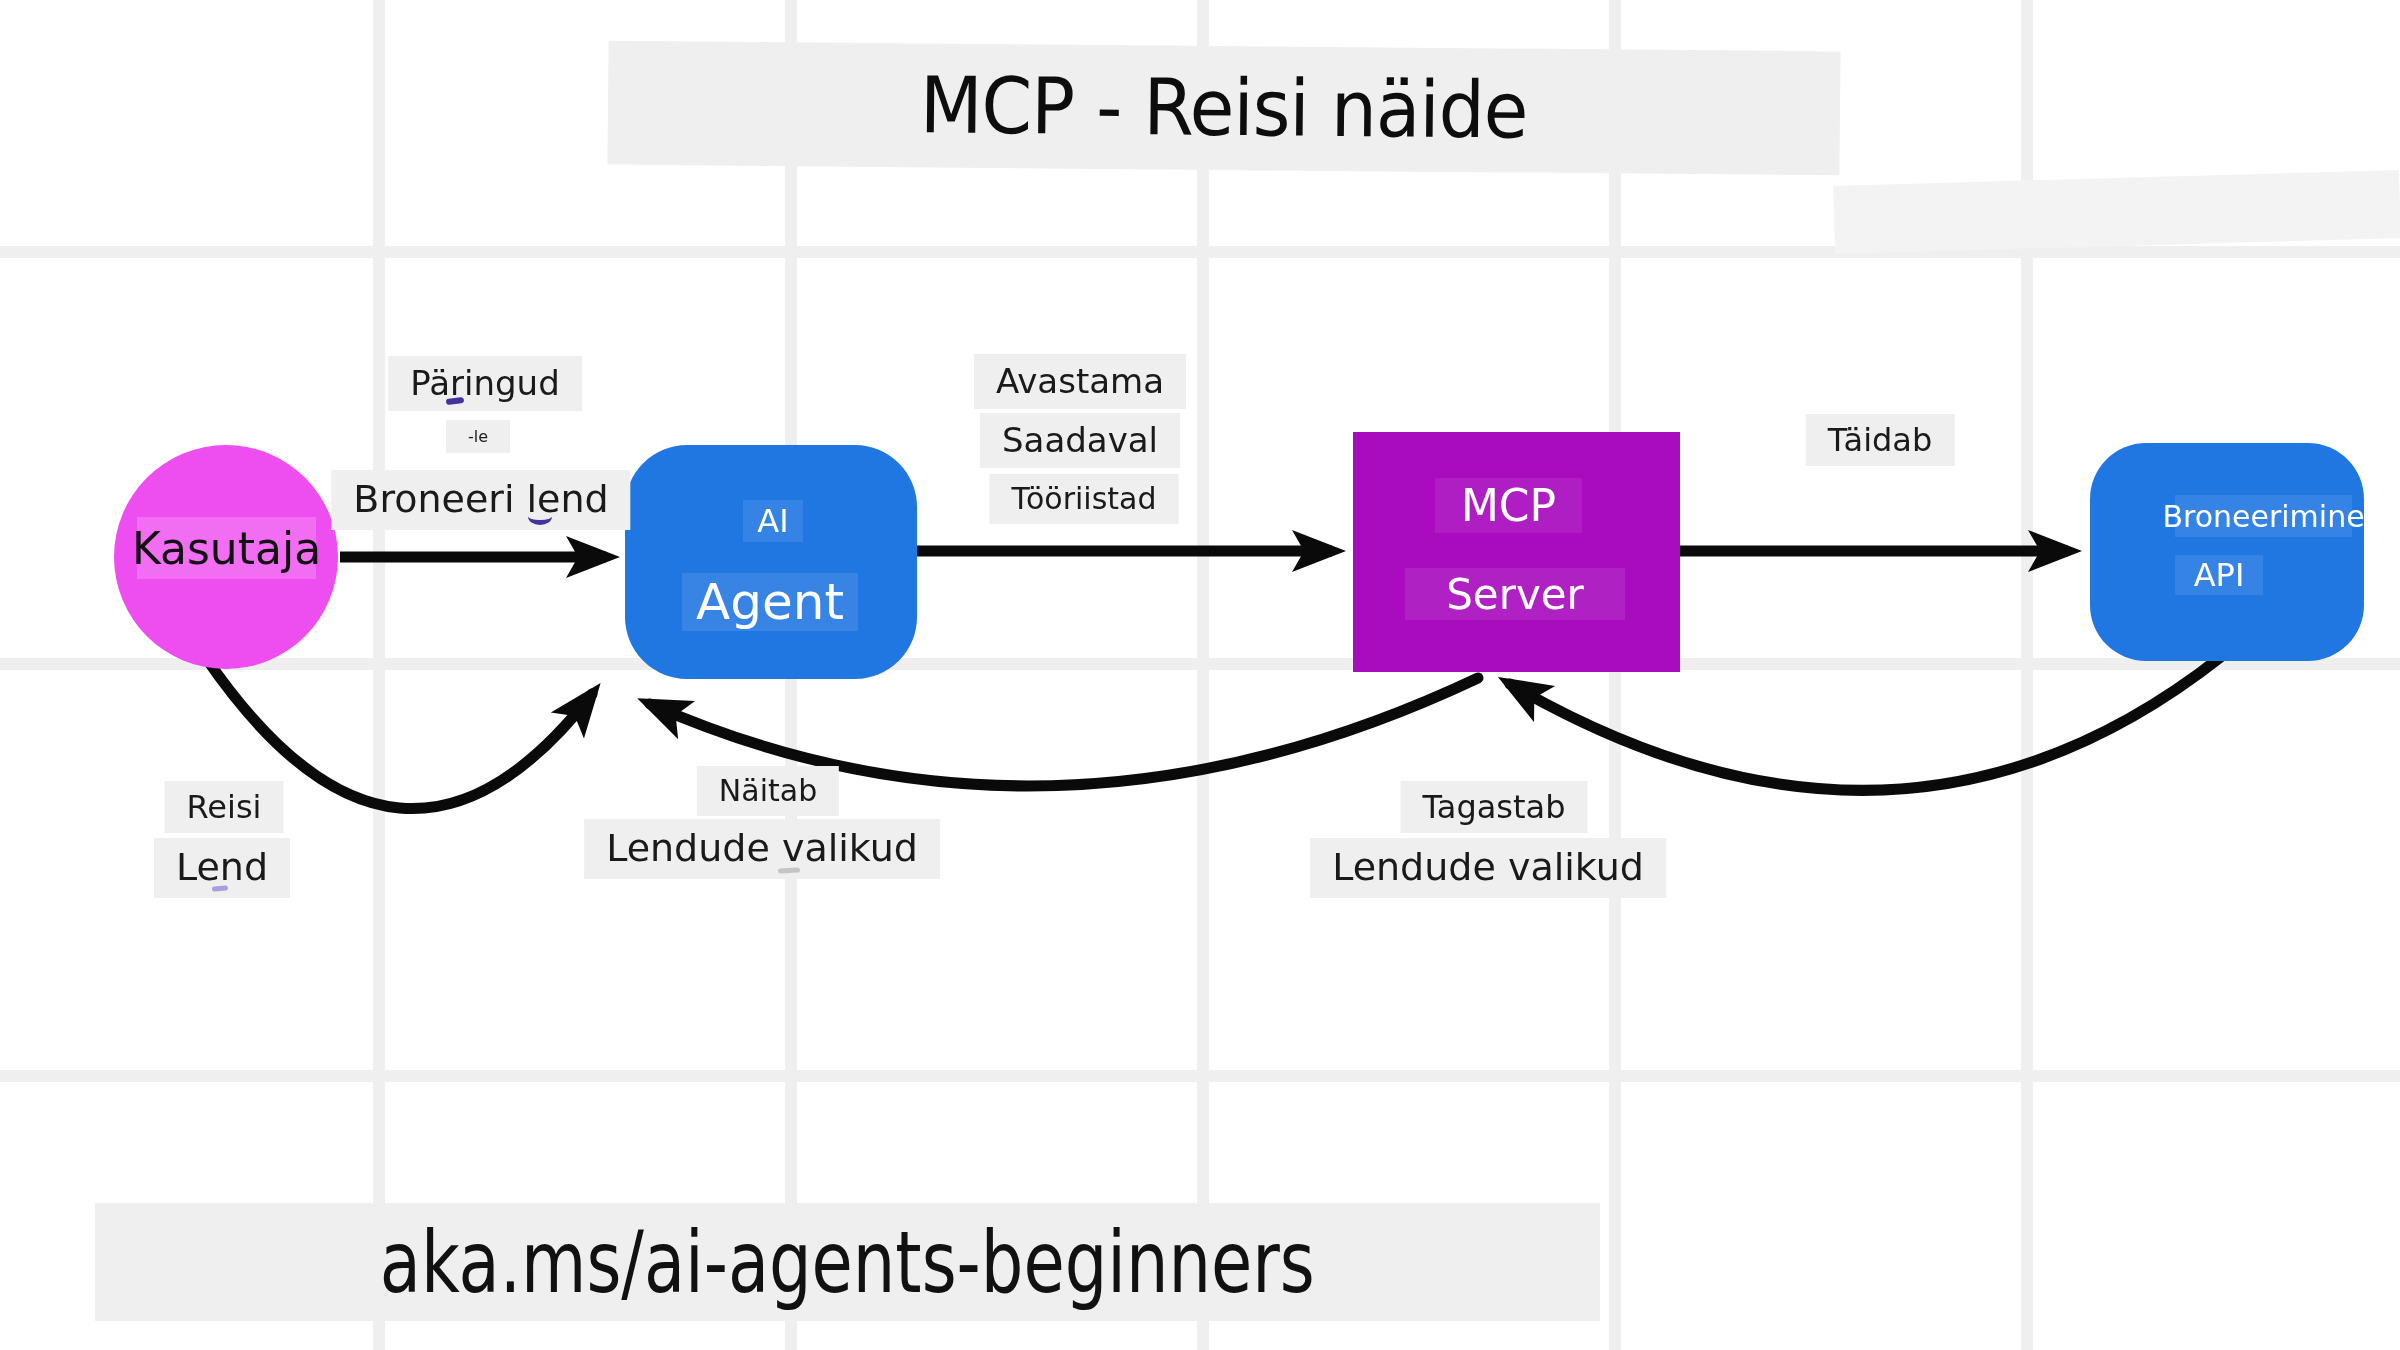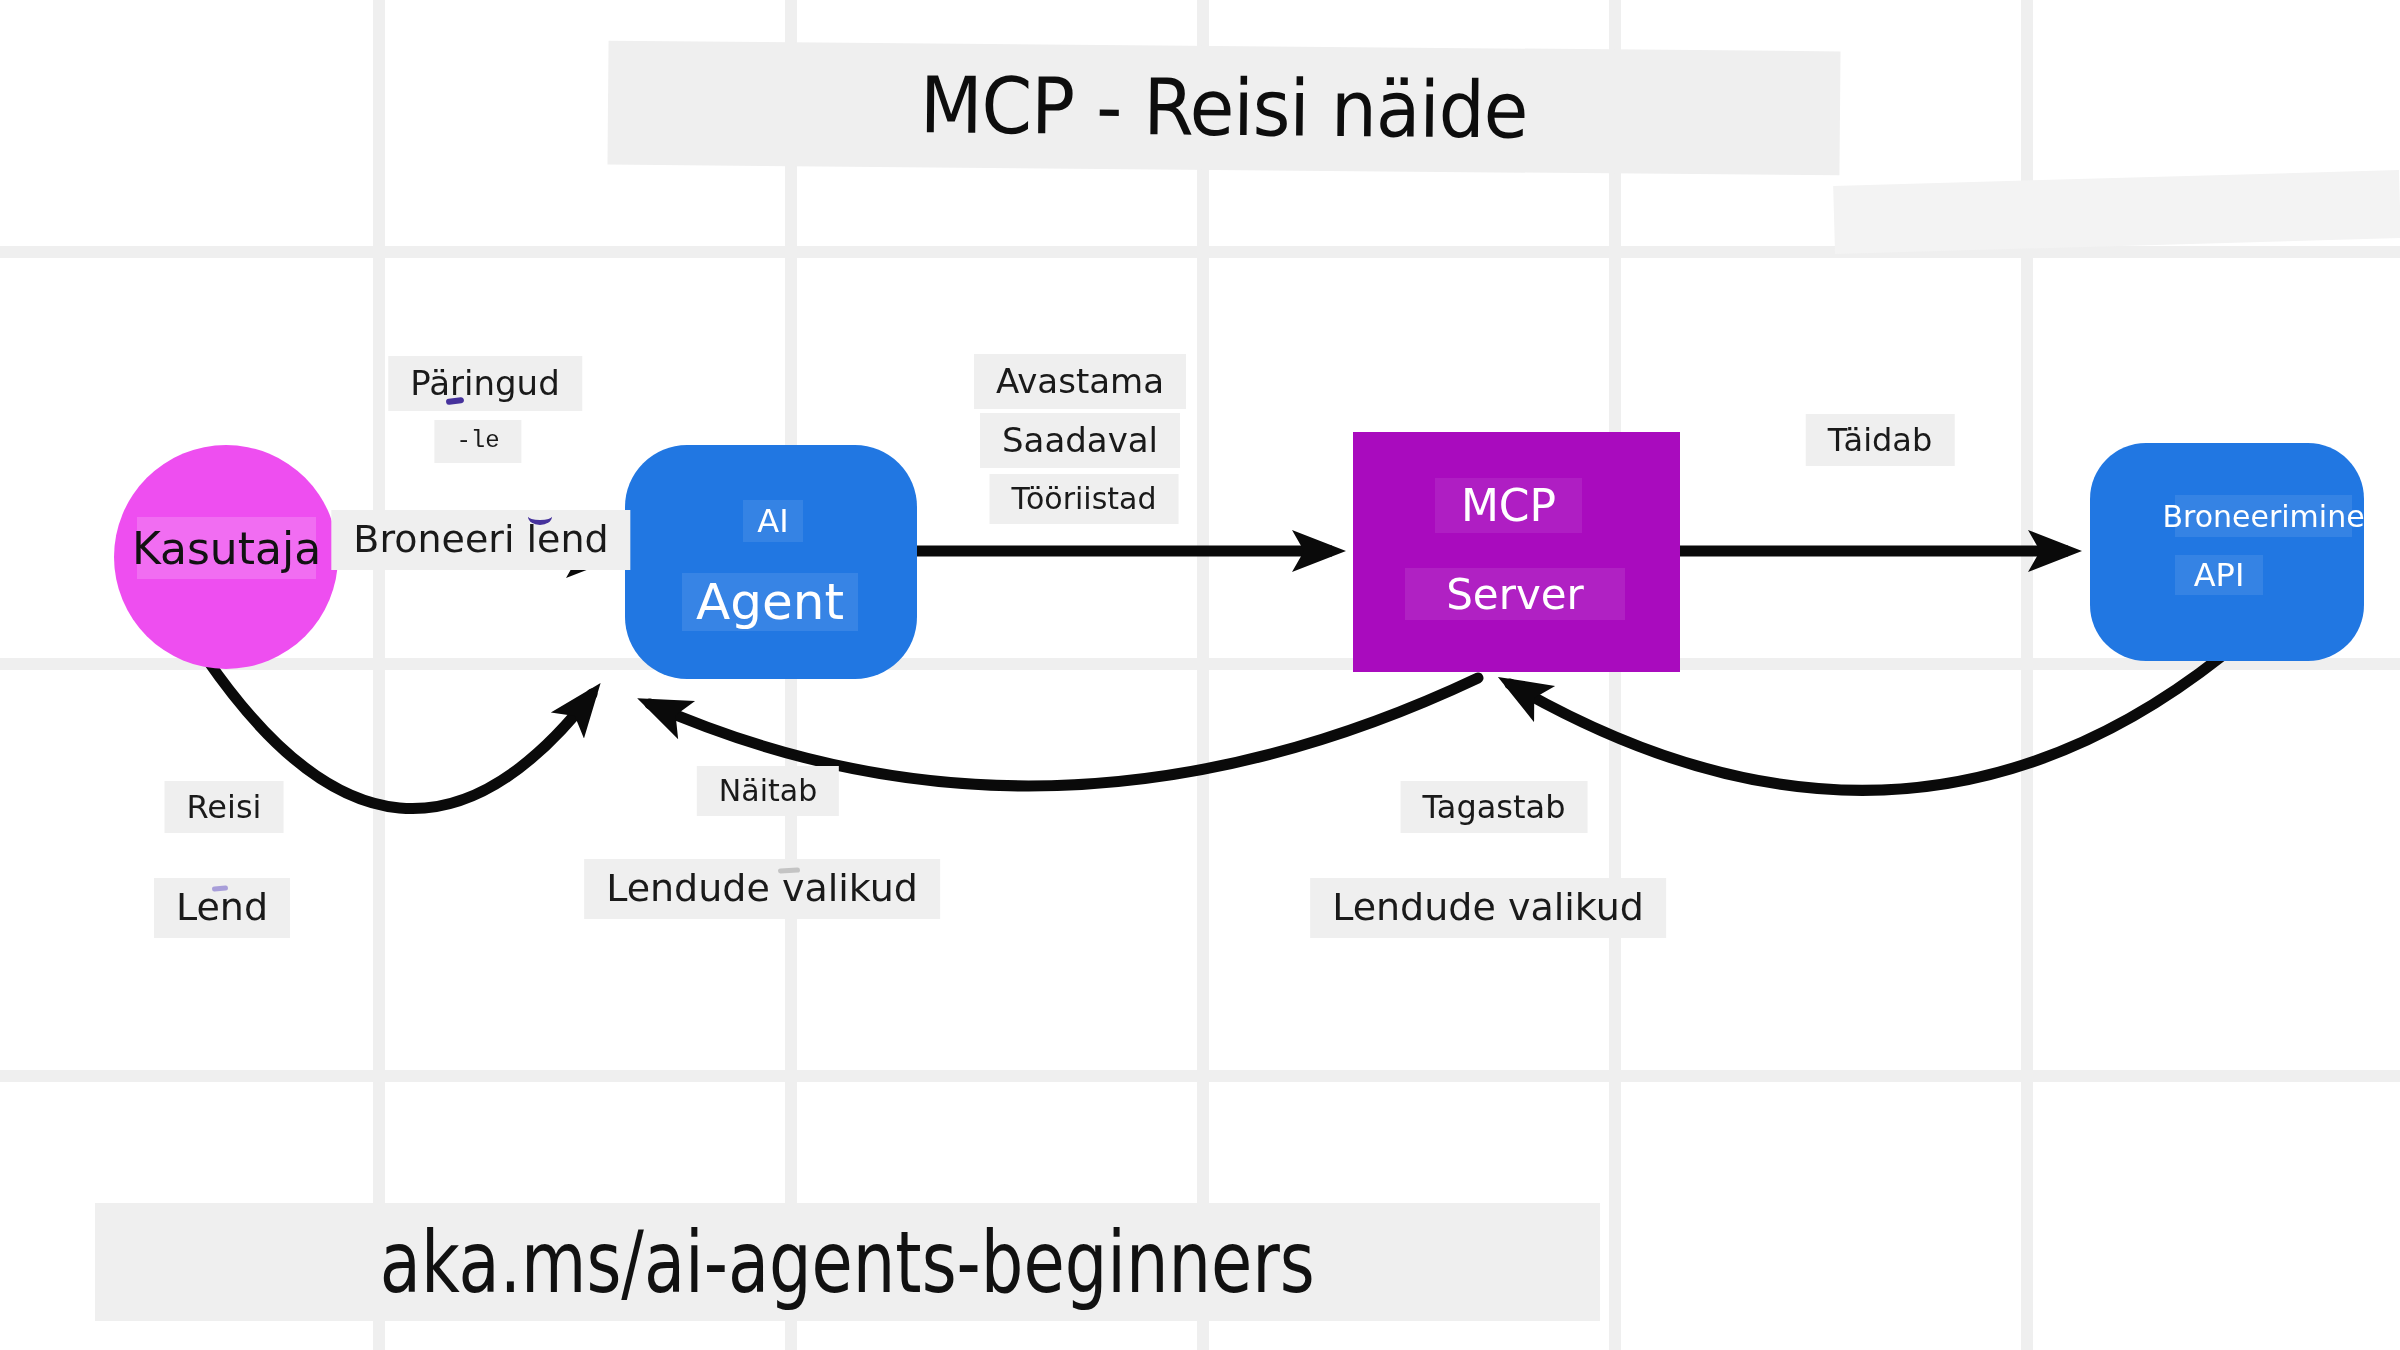--- a/index.html
+++ b/index.html
@@ -42,22 +42,22 @@
   .node-mcp .band-server{left:52px;top:136px;width:220px;height:52px;background:rgba(255,255,255,0.09);
     font-size:42px;color:#fff;}
   .node-api{left:2090px;top:443px;width:274px;height:218px;border-radius:56px;background:#2177e2;}
   .node-api .band-bron{left:45px;top:52px;width:177px;height:42px;background:rgba(255,255,255,0.09);
     font-size:30px;color:#fff;margin-left:40px;}
   .node-api .band-api{left:85px;top:112px;width:88px;height:40px;background:rgba(255,255,255,0.09);
     font-size:32px;color:#fff;}
 
   .chip{position:absolute;background:#efefef;color:#1a1a1a;white-space:nowrap;
     transform:translateX(-50%);padding:7px 22px;line-height:1.2;}
-  .f24{font-size:24px;font-family:Liberation Mono, monospace;} .f30{font-size:30px;} .f32{font-size:32px;}
-  .f34{font-size:34px;} .f38{font-size:38px;margin-top:40px;}
+  .f24{font-size:16px;} .f30{font-size:30px;} .f32{font-size:32px;}
+  .f34{font-size:34px;} .f38{font-size:38px;}
 
   .squiggle{position:absolute;}
   .sq-dash{width:18px;height:6px;background:#46329c;border-radius:3px;transform:rotate(-8deg);}
   .sq-arc{width:24px;height:12px;border-bottom:5px solid #46329c;border-radius:50%;}
   .sq-faint{width:16px;height:5px;background:#8a7cd0;border-radius:3px;opacity:.7;transform:rotate(-5deg);}
   .sq-gray{width:22px;height:5px;background:#c4c4c4;border-radius:3px;transform:rotate(-3deg);}
 </style>
 </head>
 <body>
 

